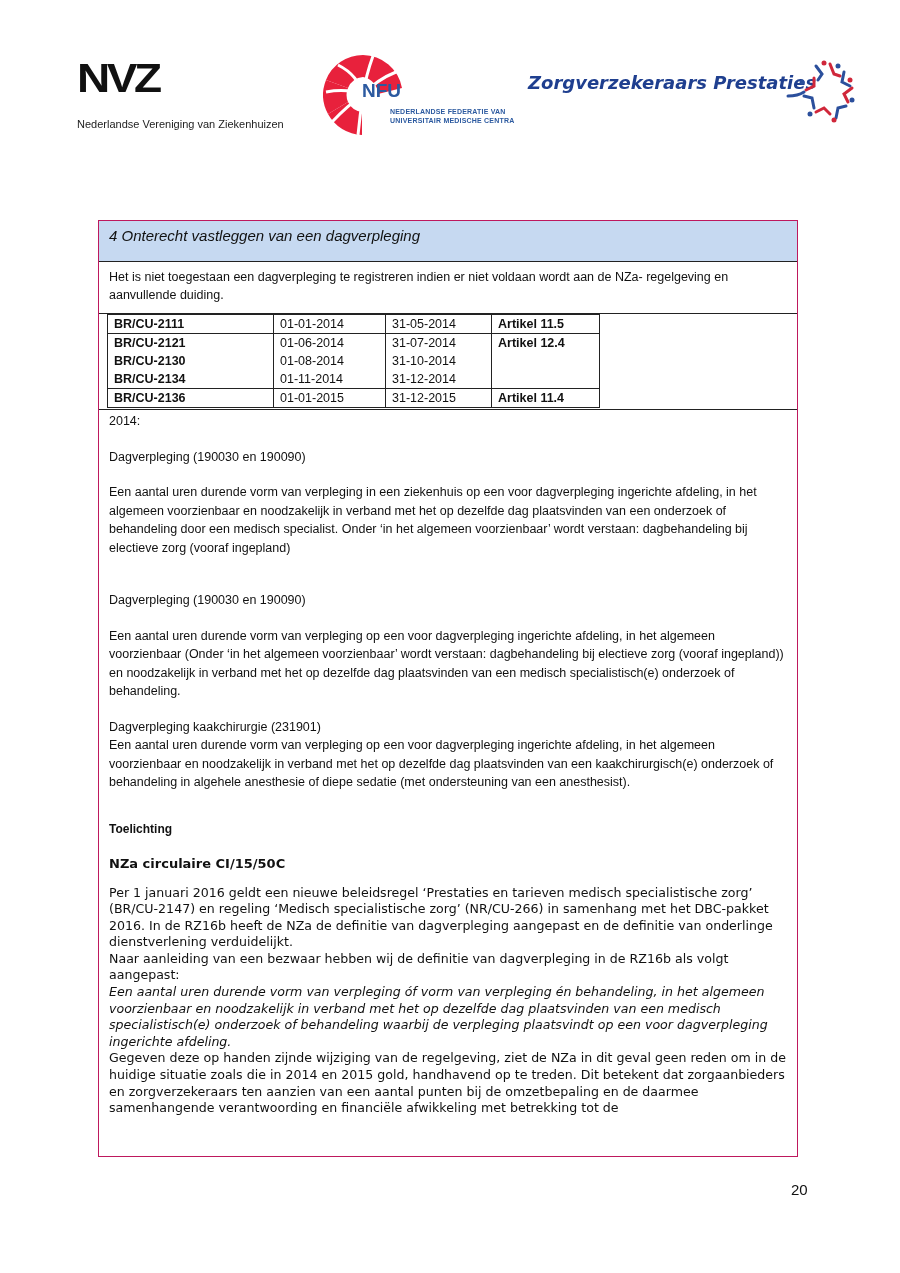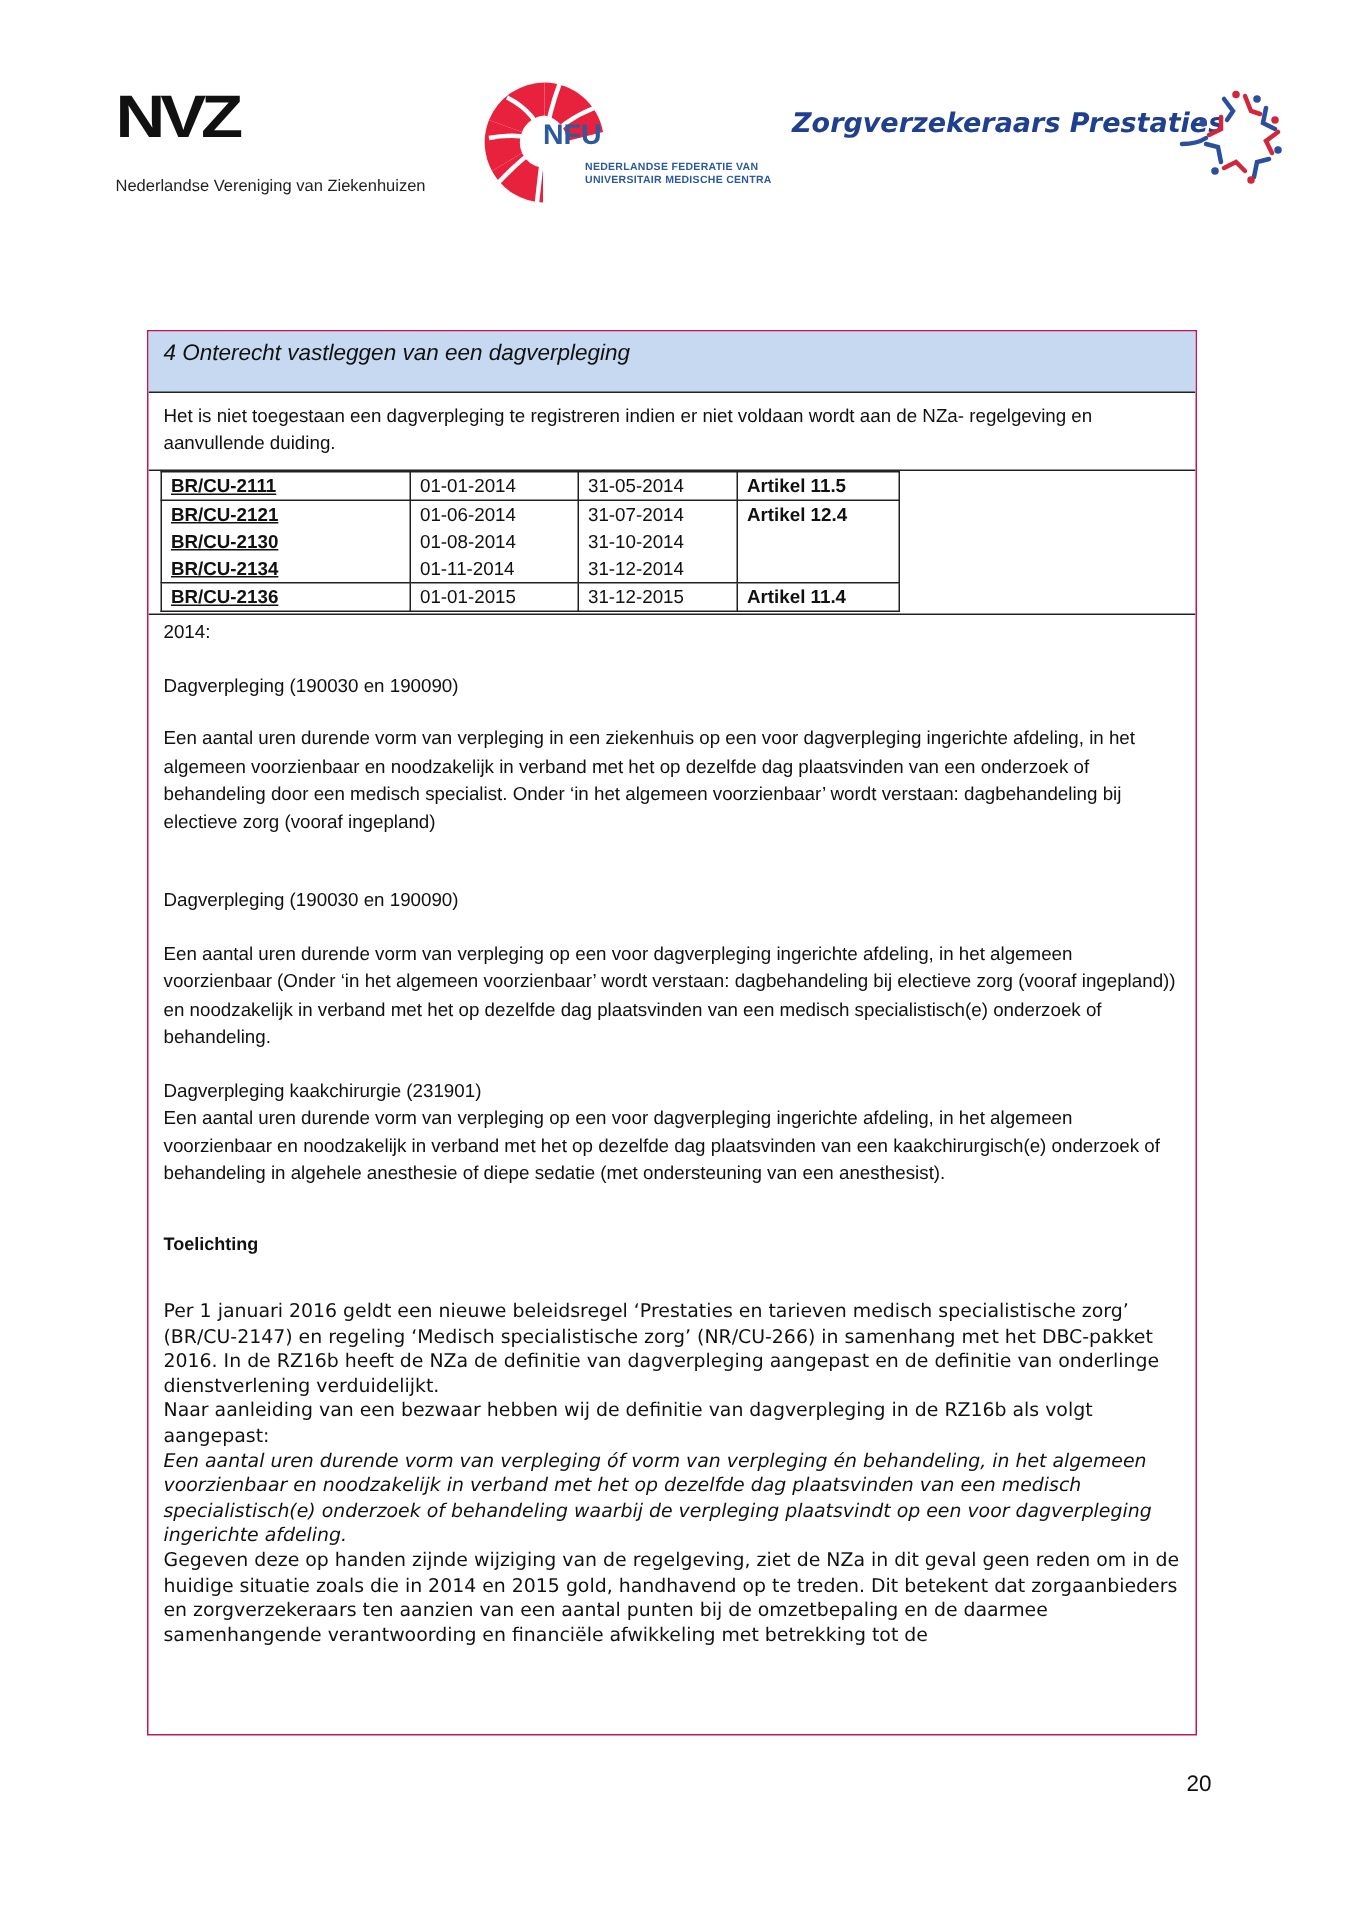--- a/index.html
+++ b/index.html
@@ -21,21 +21,21 @@
     
     .box { position: absolute; left: 98px; top: 220px; width: 698px; height: 935px; border: 1px solid #be185d; overflow: hidden; }
     .title-bar { background: #c6d9f1; border-bottom: 1px solid #222; height: 41px; padding: 6px 10px 0 10px; box-sizing: border-box; }
     .title-bar span { font-style: italic; font-size: 15px; color: #111; }
     .intro { border-bottom: 1px solid #222; height: 52px; box-sizing: border-box; padding: 6px 10px; font-size: 12.5px; line-height: 18px; }
     .reg-head { padding: 2px 10px 0 10px; height: 30px; box-sizing: border-box; }
     .reg-head span { font-style: italic; font-weight: bold; font-size: 15.5px; color: #5a7fae; }
 
     table.br { border-collapse: collapse; margin-left: 8px; font-size: 12.5px; }
     table.br td { border: 1px solid #222; padding: 0 6px; vertical-align: top; line-height: 18px; }
-    table.br td.c1 { width: 153px; font-weight: bold; text-decoration: underline; }
+    table.br td.c1 { width: 153px; font-weight: bold; }
     table.br td.c2 { width: 99px; }
     table.br td.c3 { width: 93px; }
     table.br td.c4 { width: 95px; font-weight: bold; }
     table.br tr.single td { height: 18px; }
 
     .sep { border-top: 1px solid #222; margin-top: 1px; }
     .body1 { padding: 2px 10px 0 10px; font-size: 12.5px; line-height: 18.5px; }
     .body1 p { margin: 0; }
     .gap-l { height: 17px; }
     .gap-m { height: 11px; }
@@ -162,20 +162,21 @@
     <p>Dagverpleging (190030 en 190090)</p>
     <div class="gap-l"></div>
     <p>Een aantal uren durende vorm van verpleging op een voor dagverpleging ingerichte afdeling, in het algemeen voorzienbaar (Onder ‘in het algemeen voorzienbaar’ wordt verstaan: dagbehandeling bij electieve zorg (vooraf ingepland)) en noodzakelijk in verband met het op dezelfde dag plaatsvinden van een medisch specialistisch(e) onderzoek of behandeling.</p>
     <div class="gap-l"></div>
     <p>Dagverpleging kaakchirurgie (231901)</p>
     <p>Een aantal uren durende vorm van verpleging op een voor dagverpleging ingerichte afdeling, in het algemeen voorzienbaar en noodzakelijk in verband met het op dezelfde dag plaatsvinden van een kaakchirurgisch(e) onderzoek of behandeling in algehele anesthesie of diepe sedatie (met ondersteuning van een anesthesist).</p>
     <div class="gap-l"></div>
     <div class="gap-m"></div>
     <p class="toel">Toelichting</p>
     <div class="gap-l"></div>
+    <p class="circ"><span style="font-weight:bold">NZa circulaire </span><span>CI/15/50C</span></p>
     <div class="gap-m"></div>
     <p class="verdana">Per 1 januari 2016 geldt een nieuwe beleidsregel ‘Prestaties en tarieven medisch specialistische zorg’ (BR/CU-2147) en regeling ‘Medisch specialistische zorg’ (NR/CU-266) in samenhang met het DBC-pakket 2016. In de RZ16b heeft de NZa de definitie van dagverpleging aangepast en de definitie van onderlinge dienstverlening verduidelijkt.</p>
     <p class="verdana">Naar aanleiding van een bezwaar hebben wij de definitie van dagverpleging in de RZ16b als volgt aangepast:</p>
     <p class="verdana it">Een aantal uren durende vorm van verpleging óf vorm van verpleging én behandeling, in het algemeen voorzienbaar en noodzakelijk in verband met het op dezelfde dag plaatsvinden van een medisch specialistisch(e) onderzoek of behandeling waarbij de verpleging plaatsvindt op een voor dagverpleging ingerichte afdeling.</p>
     <p class="verdana">Gegeven deze op handen zijnde wijziging van de regelgeving, ziet de NZa in dit geval geen reden om in de huidige situatie zoals die in 2014 en 2015 gold, handhavend op te treden. Dit betekent dat zorgaanbieders en zorgverzekeraars ten aanzien van een aantal punten bij de omzetbepaling en de daarmee samenhangende verantwoording en financiële afwikkeling met betrekking tot de</p>
   </div>
 </div>
 
 <div class="page-num">20</div>
 

